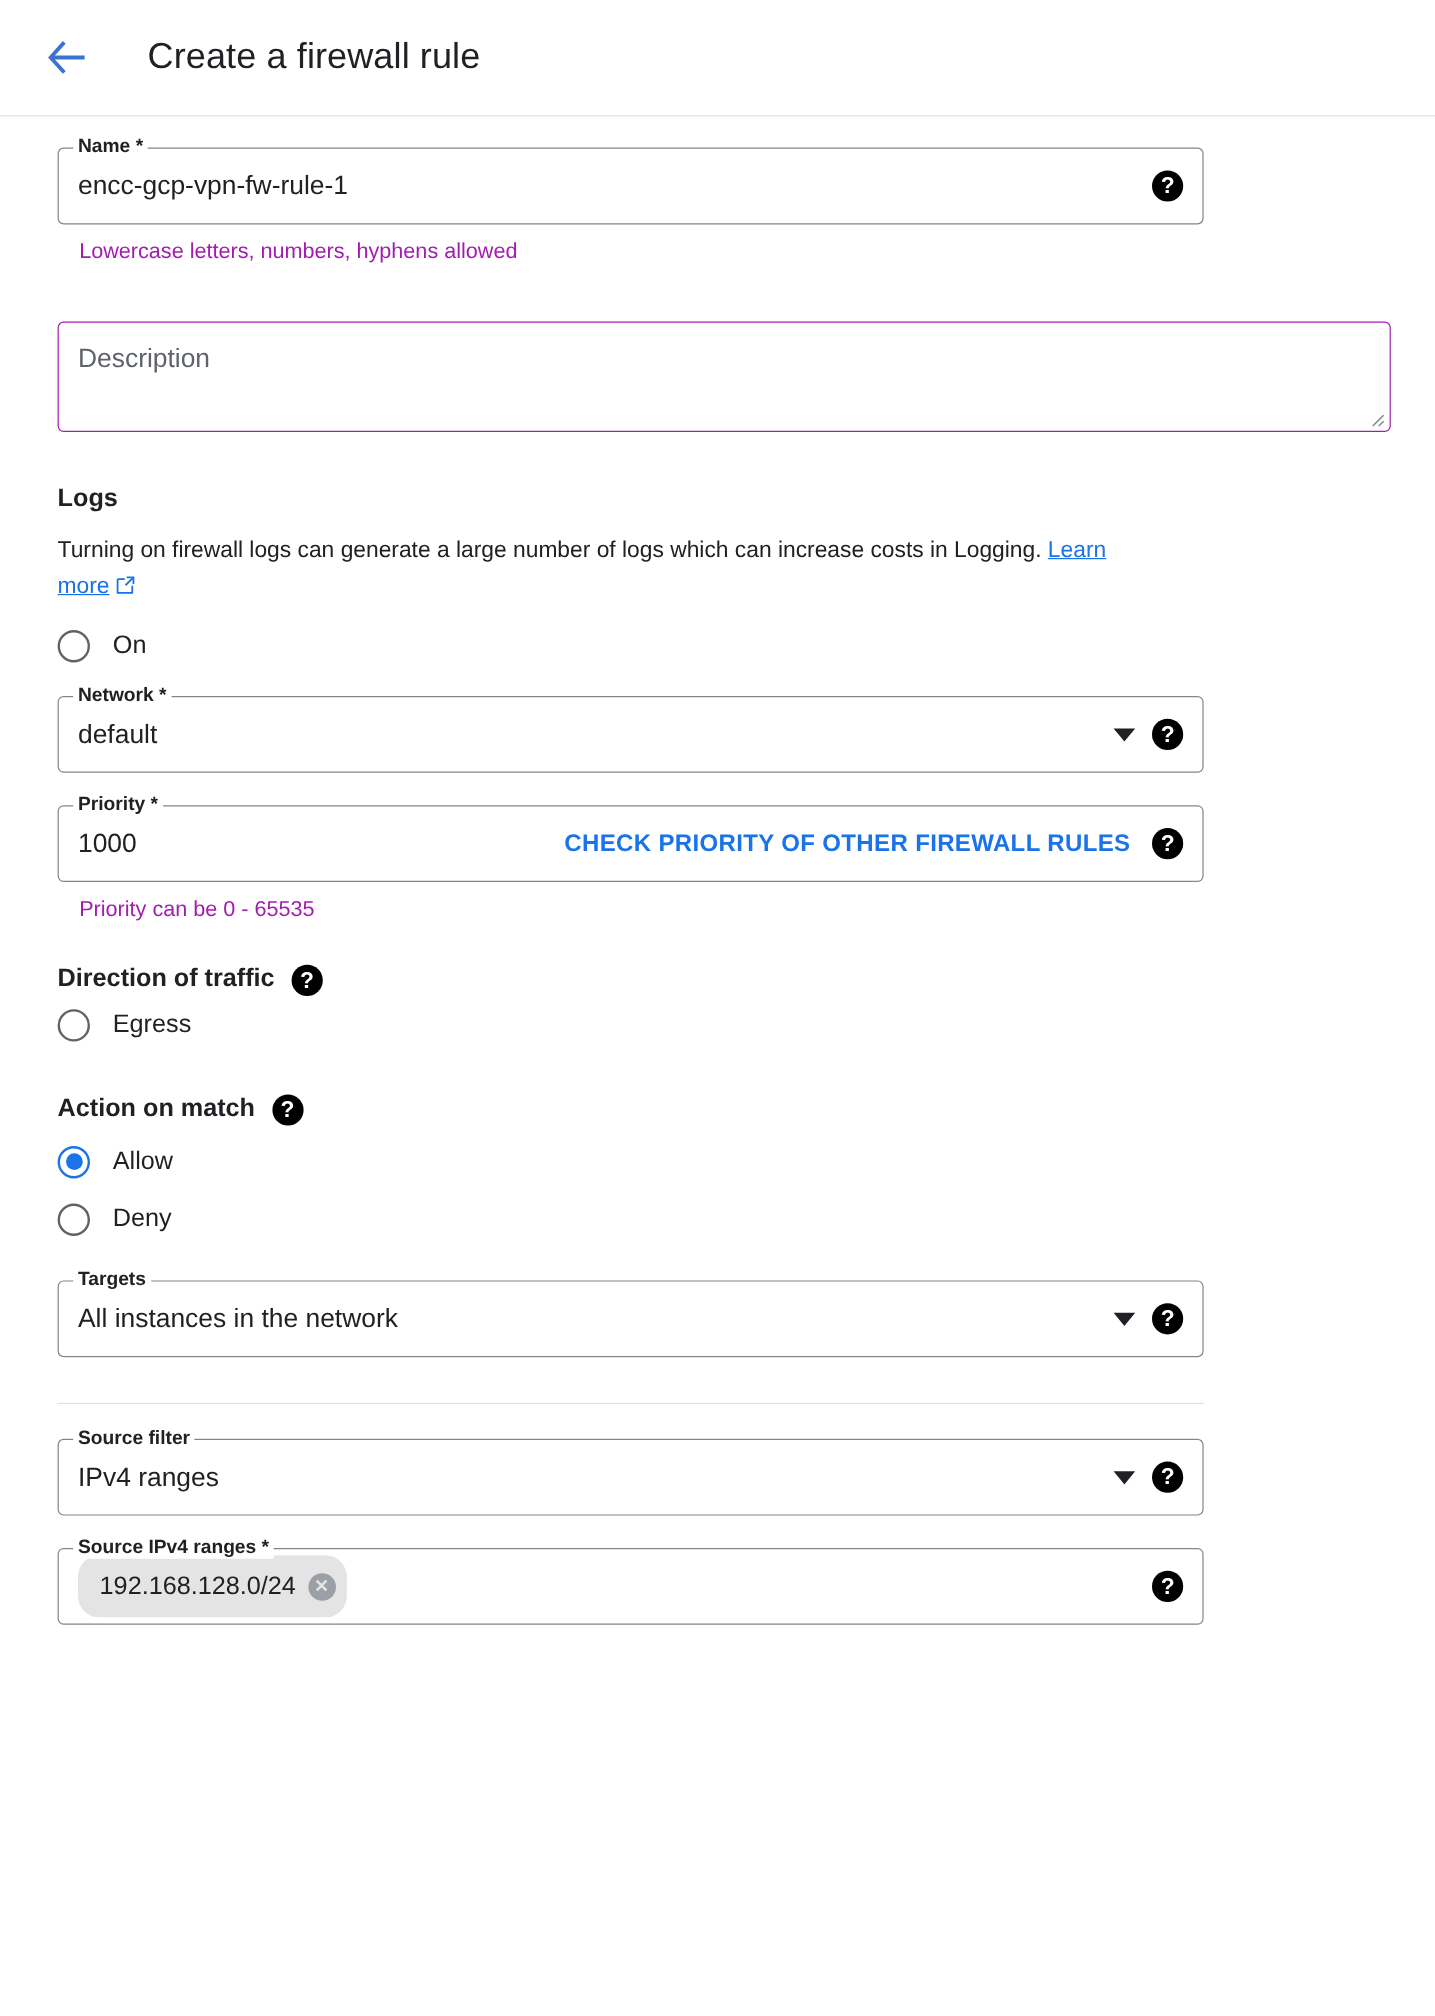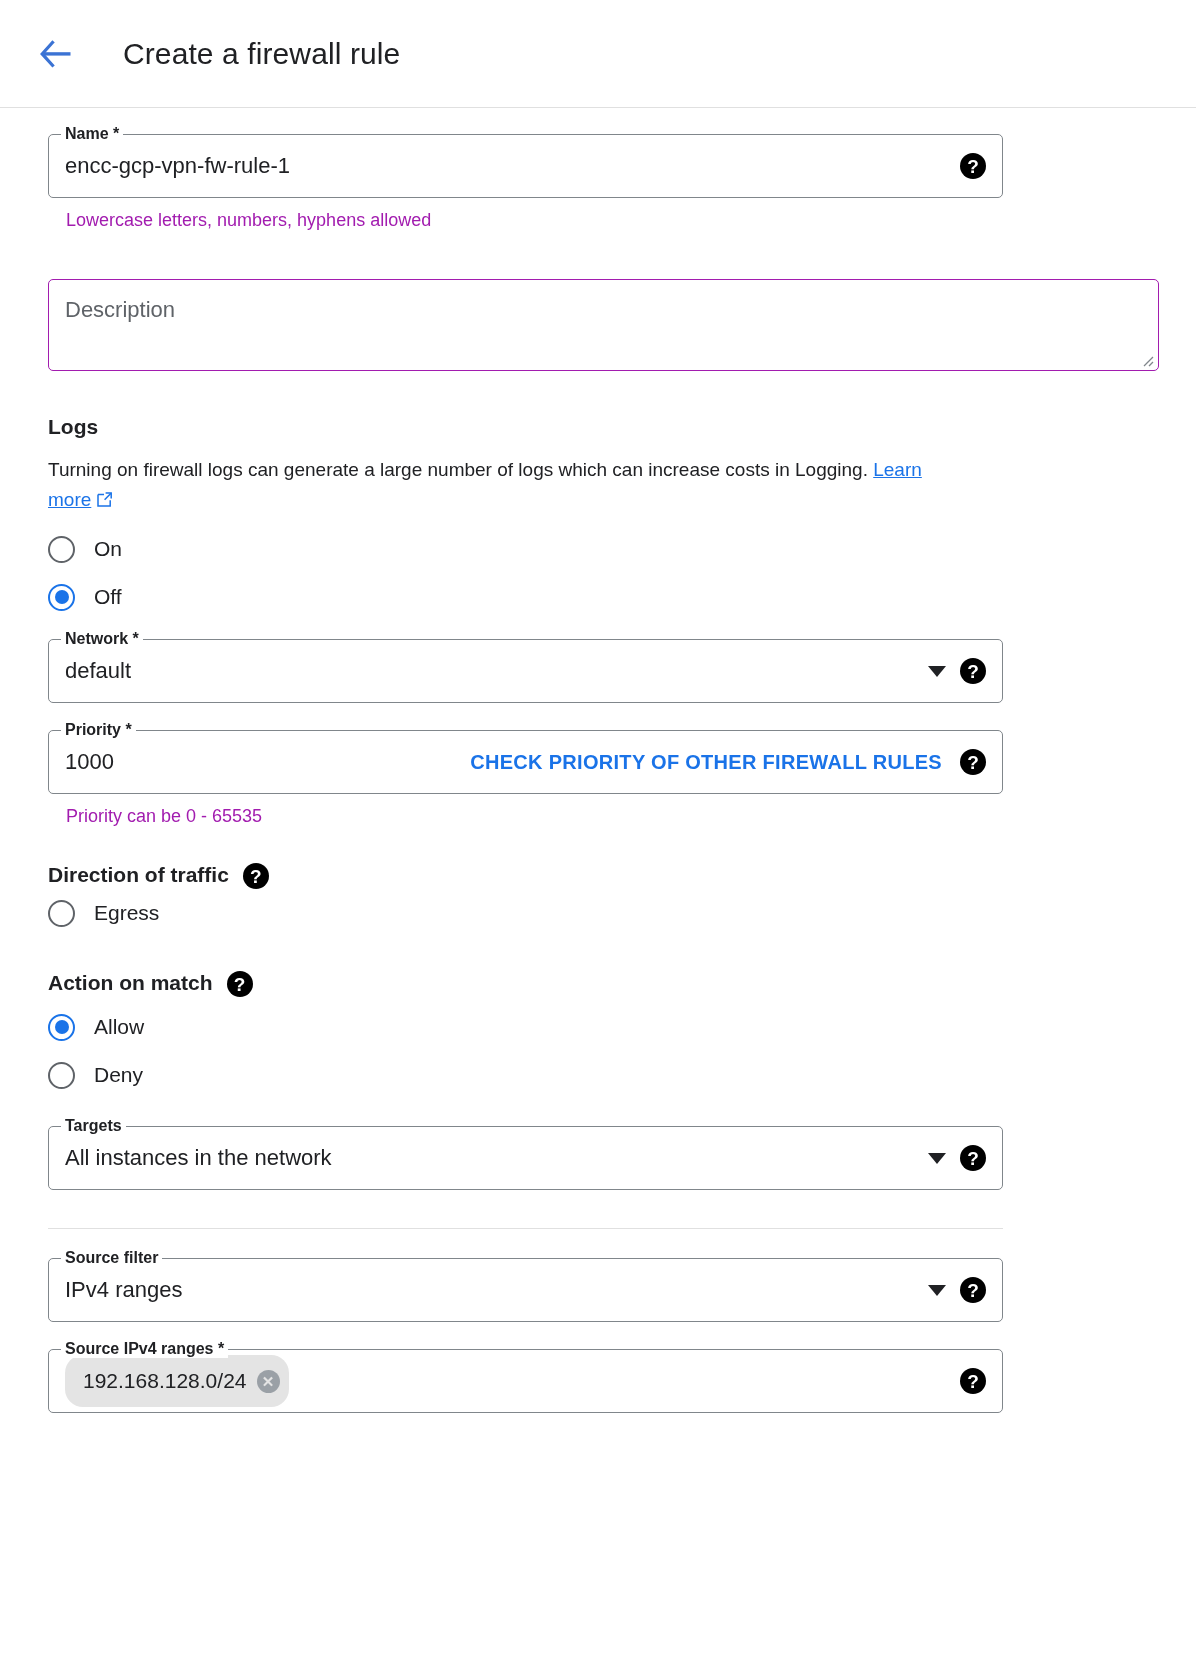--- a/index.html
+++ b/index.html
@@ -7,21 +7,21 @@
   body {
     width: 1196px; height: 1680px;
     background: #ffffff;
     font-family: "Liberation Sans", sans-serif;
     color: #202124;
     overflow: hidden;
   }
 
   
   .header {
-    height: 108px;
+    height: 97px;
     display: flex;
     align-items: center;
     border-bottom: 1px solid #e0e0e0;
     padding-left: 34px;
   }
   .back-arrow {
     width: 44px; height: 44px;
     display: flex; align-items: center; justify-content: center;
     cursor: pointer;
     flex: 0 0 auto;
@@ -293,24 +293,20 @@
         <path d="M9.6 2.1 H15.2 V7.6" fill="none" stroke="#1a73e8" stroke-width="1.5"></path>
         <path d="M15 2.3 L8.6 8.7" fill="none" stroke="#1a73e8" stroke-width="1.5"></path>
       </svg>
     </span>
   </div>
 
   <div class="radio-row" style="margin-top:8px;">
     <span class="radio"></span>
     <span class="radio-label">On</span>
   </div>
-  <div class="radio-row">
-    <span class="radio checked"></span>
-    <span class="radio-label">Off</span>
-  </div>
 
   <div class="field" style="margin-top:18px;">
     <div class="field-legend">Network *</div>
     <div class="field-box">
       <div class="field-value">default</div>
       <span class="caret"></span>
       <span class="help-icon">?</span>
     </div>
   </div>
 

